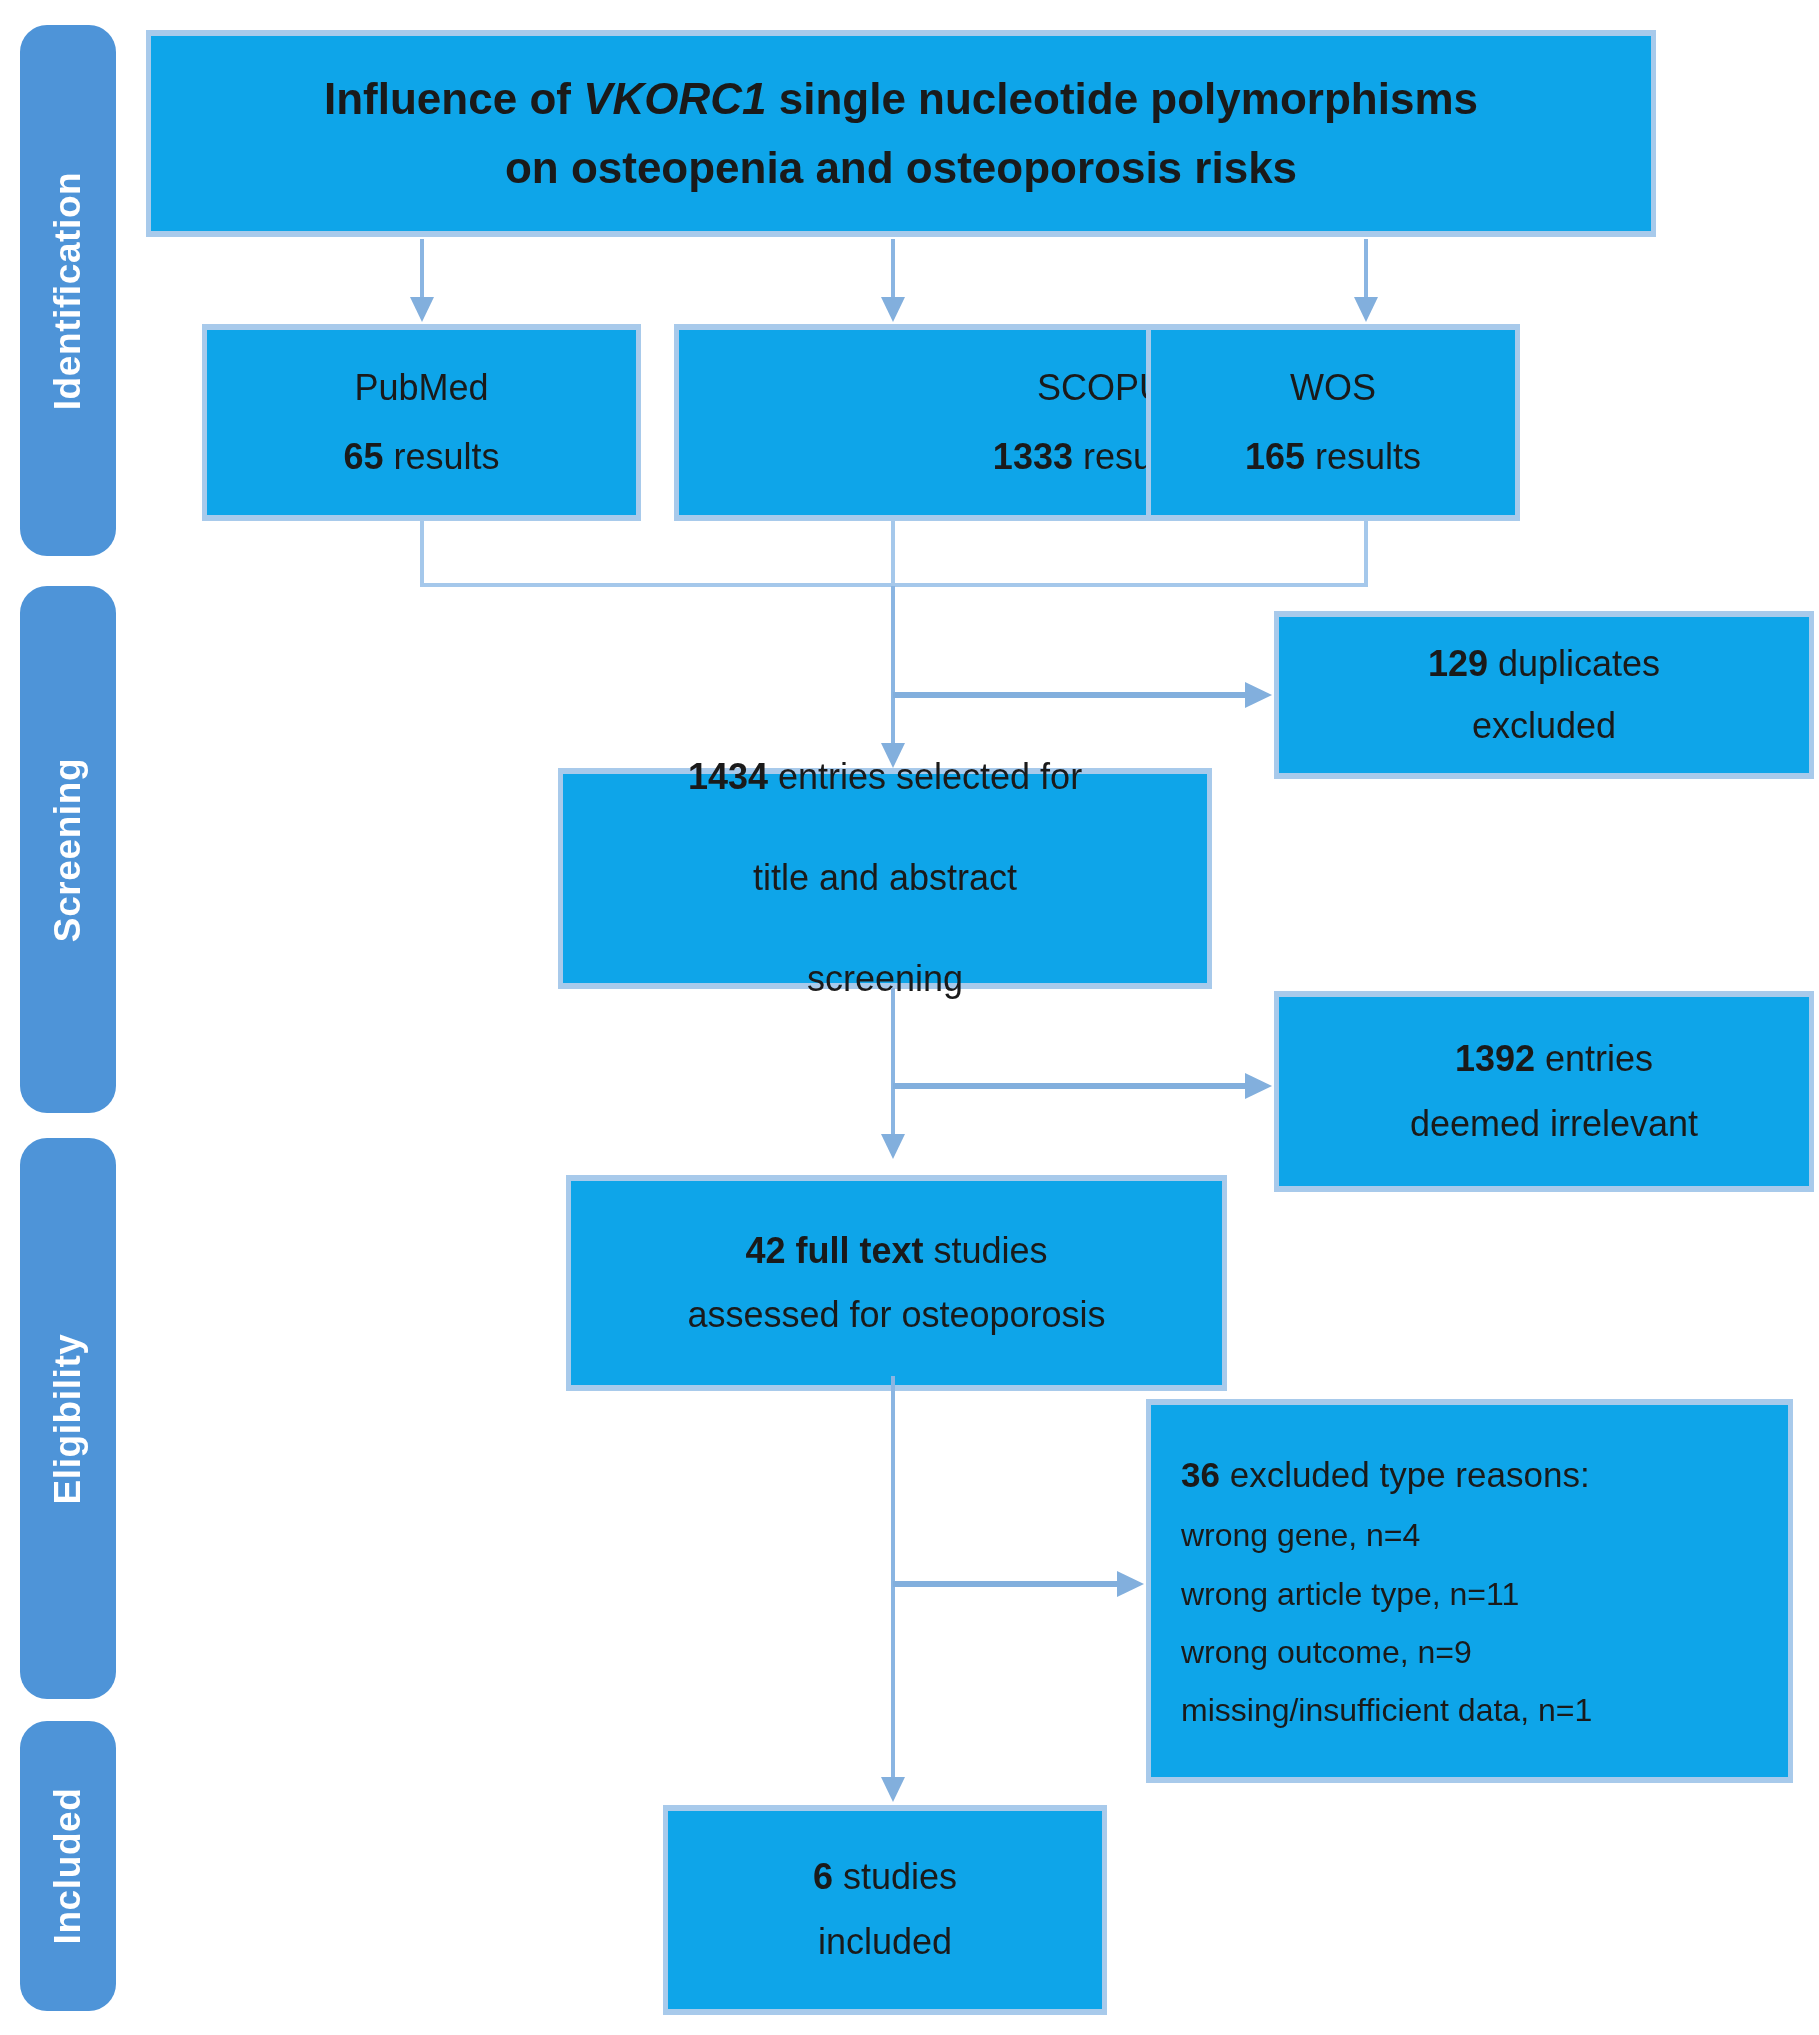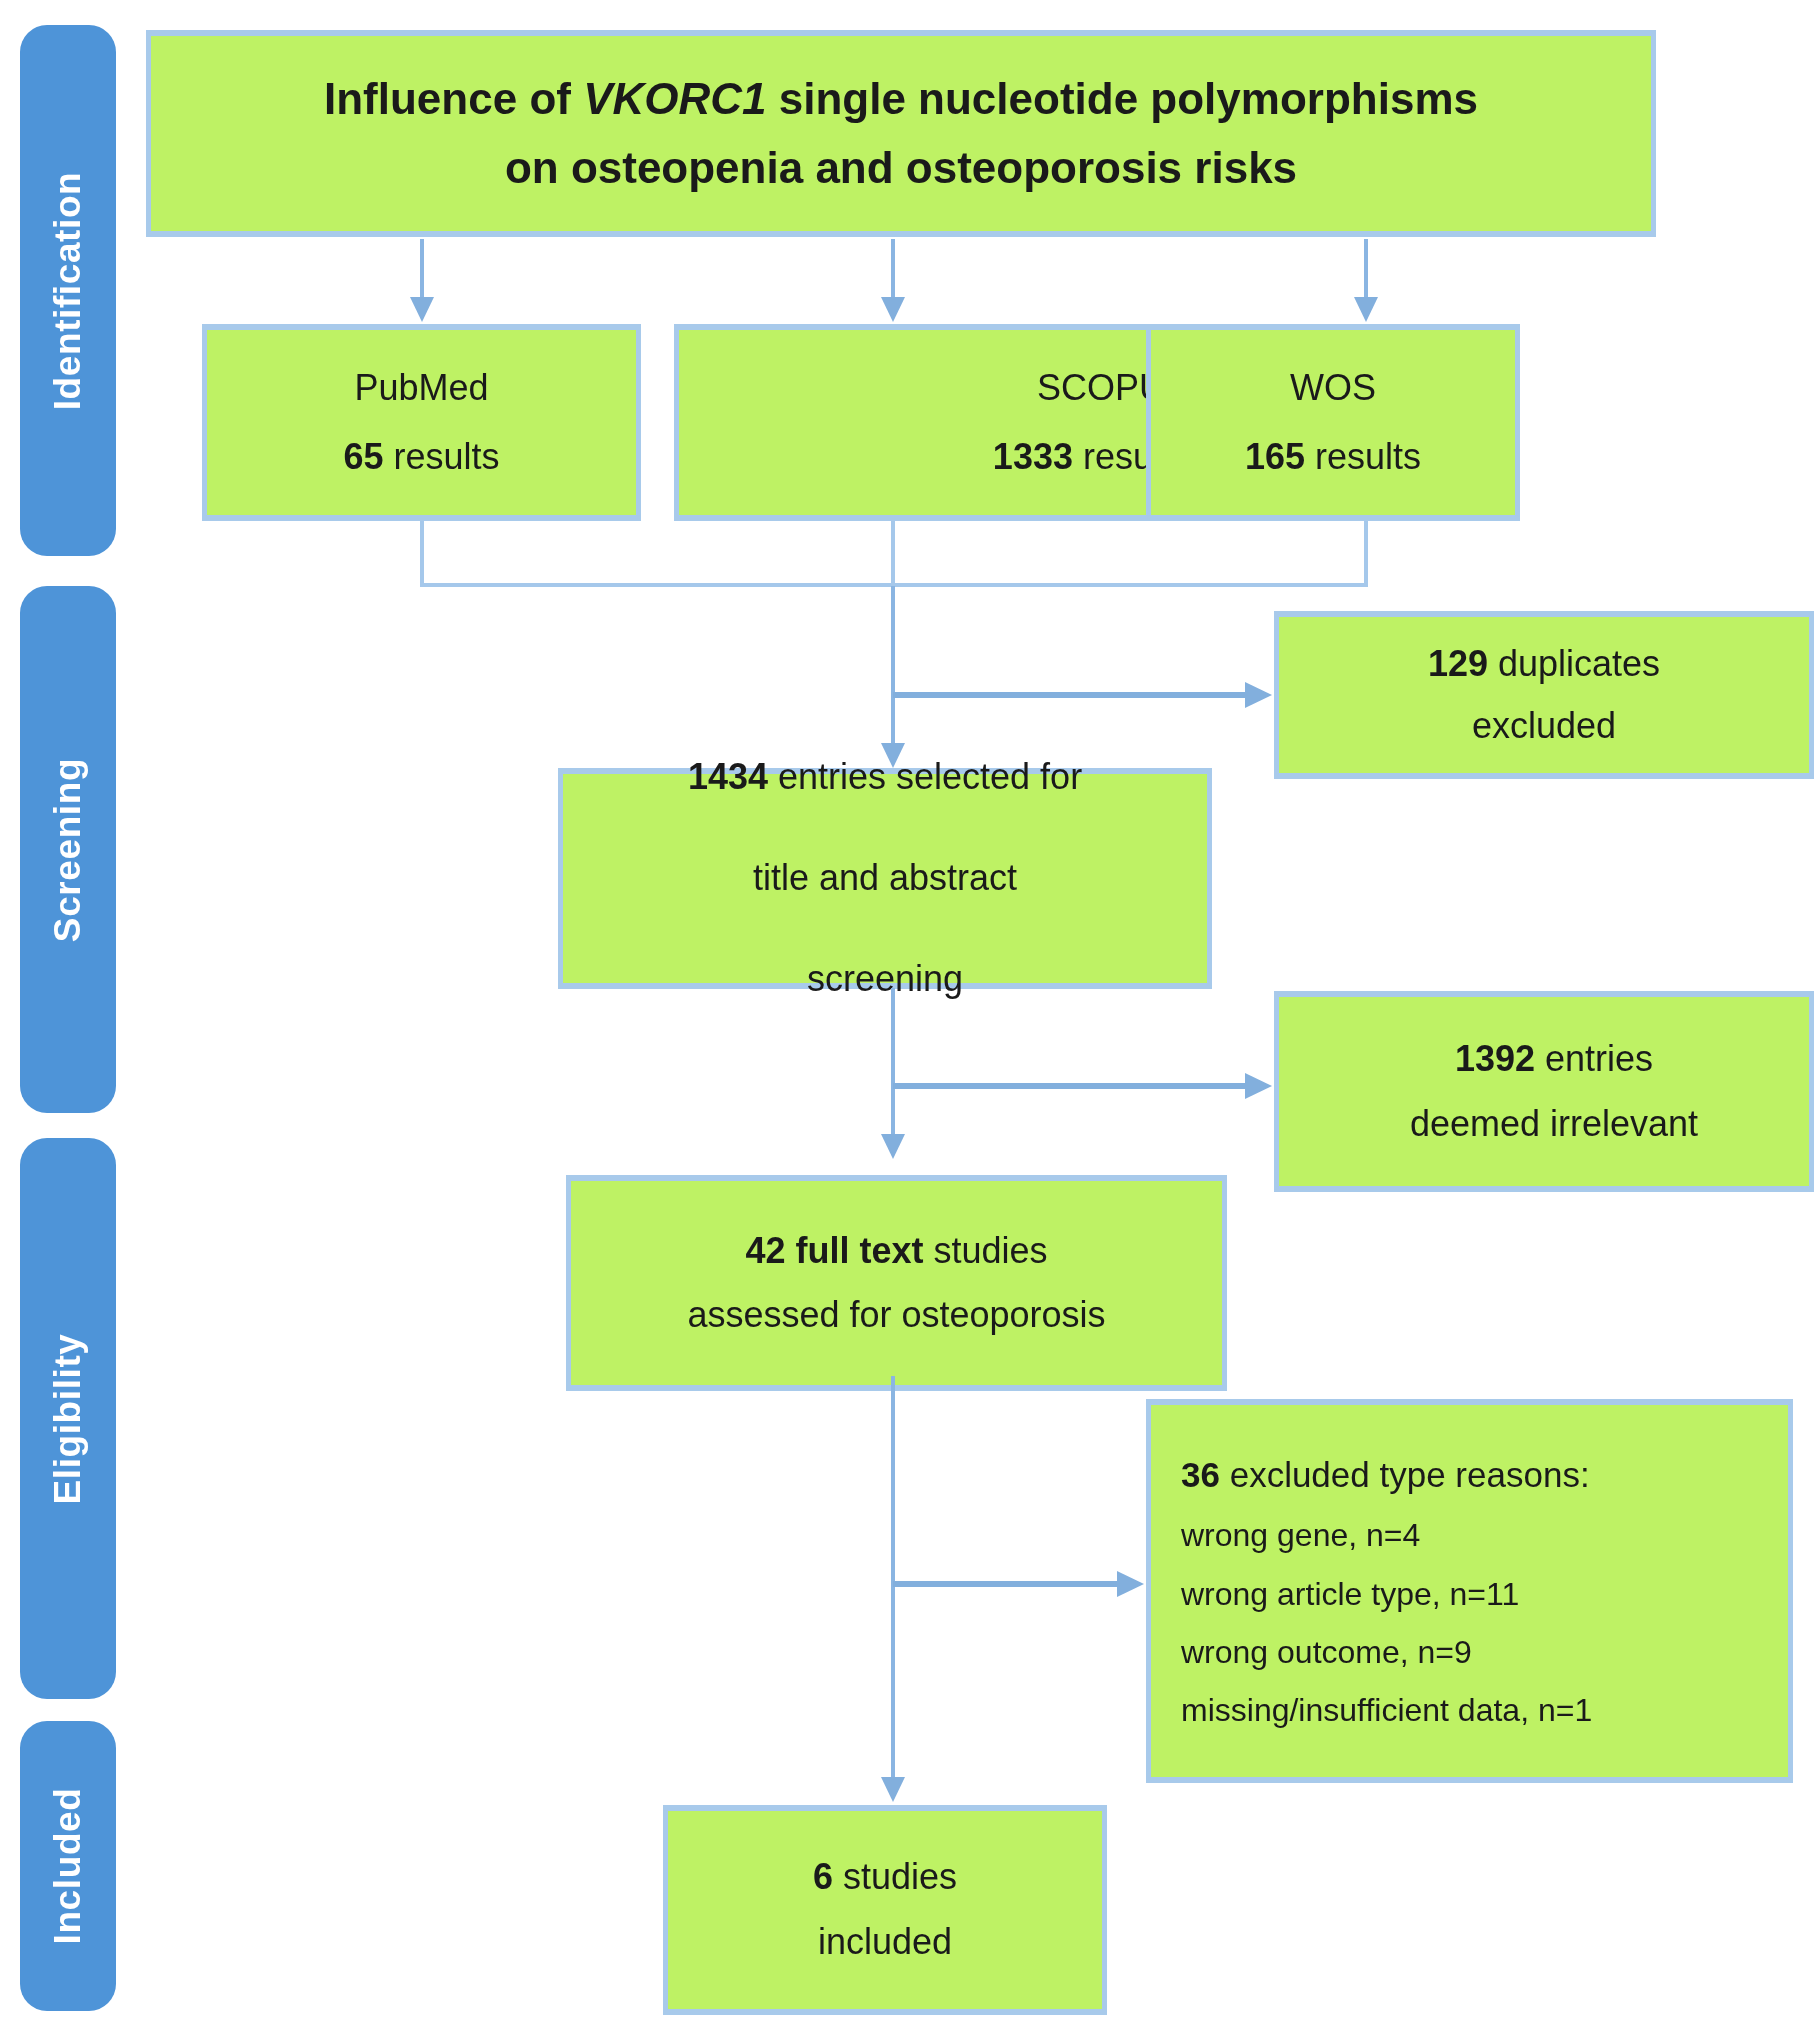--- a/index.html
+++ b/index.html
@@ -23,21 +23,21 @@
     white-space:nowrap;
     color:#ffffff;font-weight:bold;font-size:37px;letter-spacing:0.6px;
   }
   .stage-identification{top:25px;height:531px;}
   .stage-screening{top:586px;height:527px;}
   .stage-eligibility{top:1138px;height:561px;}
   .stage-included{top:1721px;height:290px;}
 
   
   .fbox{
-    position:absolute;box-sizing:border-box;background:#bef264;
+    position:absolute;box-sizing:border-box;background:#0ea5e9;
     border:5px solid #A8CAEB;border-top-width:6.8px;border-bottom-width:6.8px;
     display:flex;flex-direction:column;justify-content:center;align-items:center;
     text-align:center;font-size:36px;line-height:1.75;
   }
   .fbox b{font-weight:bold;}
 
   .box-title{
     left:146px;top:30px;width:1510px;height:207px;
     font-size:44px;font-weight:bold;line-height:1.55;
   }

